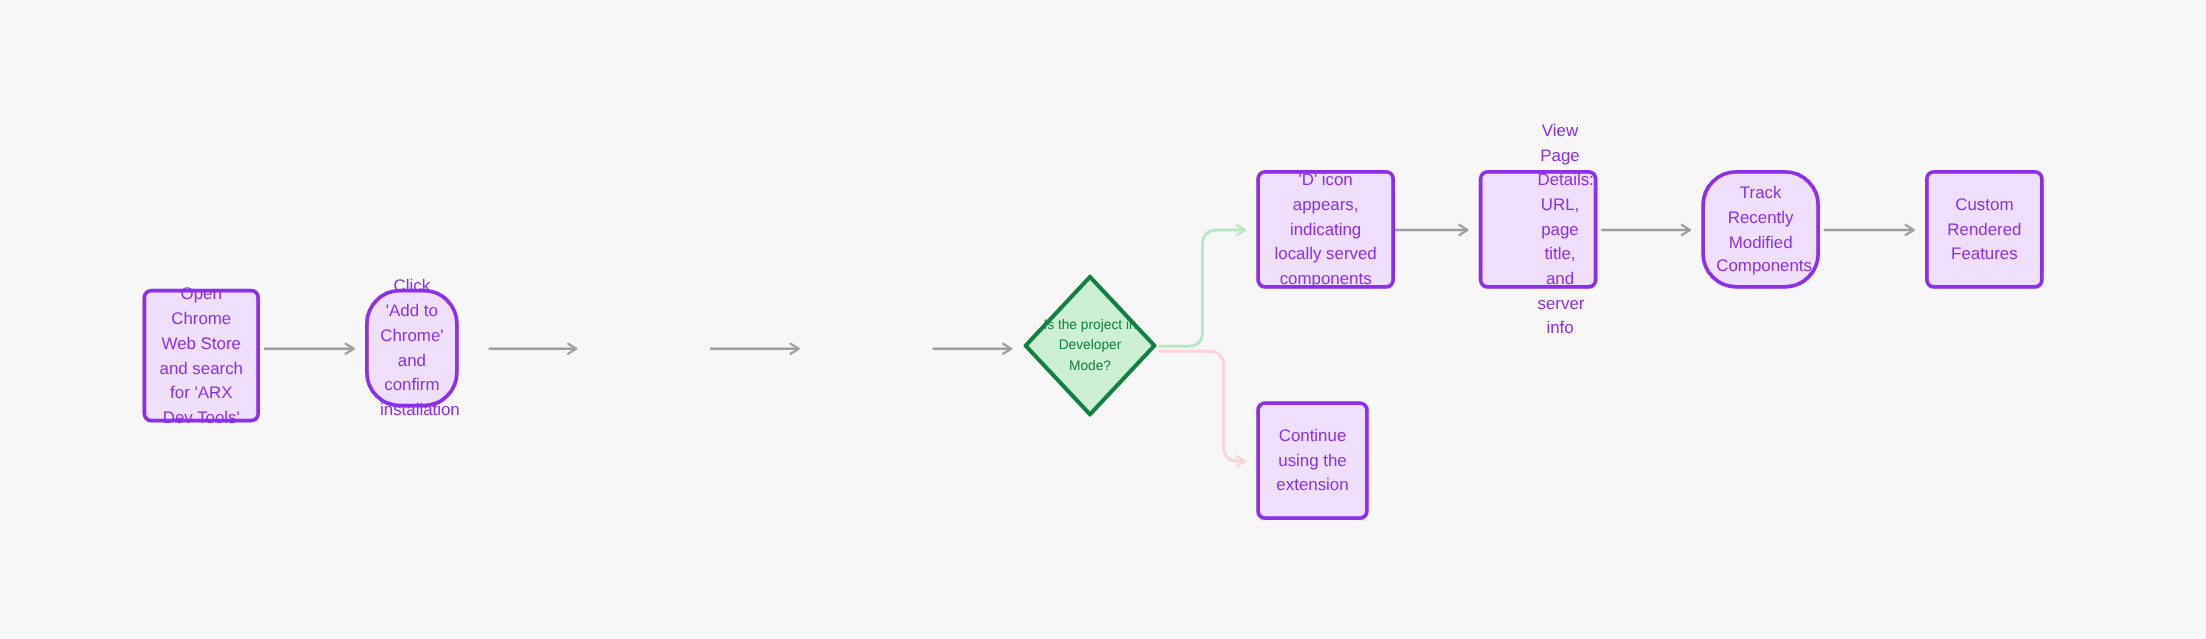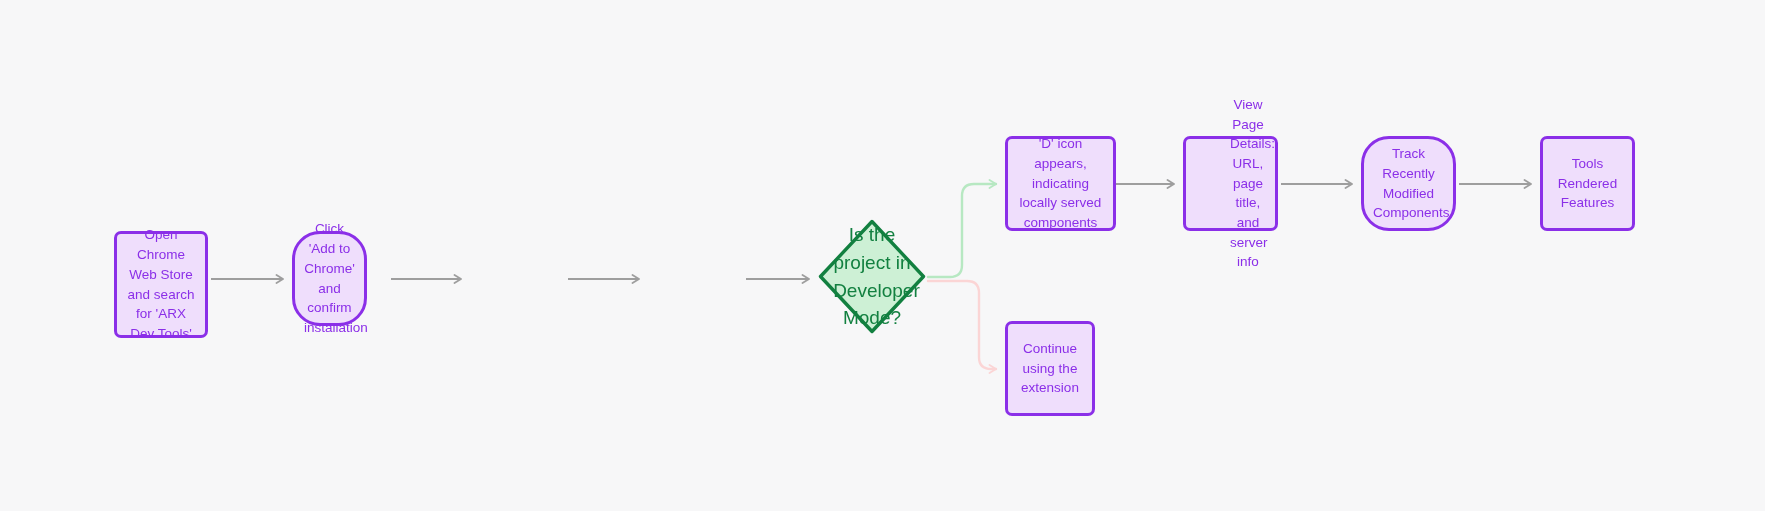--- a/index.html
+++ b/index.html
@@ -59,21 +59,21 @@
     position: absolute;
     left: 0;
     top: 0;
     width: 100%;
     height: 100%;
   }
   .decision .label {
     position: relative;
     z-index: 2;
     color: #128040;
-    font-size: 19px;
+    font-size: 11px;
     line-height: 1.46;
     max-width: 72%;
   }
 </style>
 </head>
 <body>
 
 <div id="canvas">
 
   <svg class="edges" viewBox="0 0 1765 511" xmlns="http://www.w3.org/2000/svg">
@@ -131,20 +131,20 @@
 
   <div class="node" style="left:1183px; top:136px; width:95px; height:95px;padding-left:44px;">
     <span class="label">View Page Details: URL, page title, and server info</span>
   </div>
 
   <div class="node" style="left:1361px; top:136px; width:95px; height:95px;border-radius:28px;">
     <span class="label">Track Recently Modified Components</span>
   </div>
 
   <div class="node" style="left:1540px; top:136px; width:95px; height:95px;">
-    <span class="label">Tools Rendered Features</span>
+    <span class="label">Custom Rendered Features</span>
   </div>
 
   <div class="node" style="left:1005px; top:321px; width:90px; height:95px;">
     <span class="label">Continue using the extension</span>
   </div>
 
 </div>
 
 </body></html>

